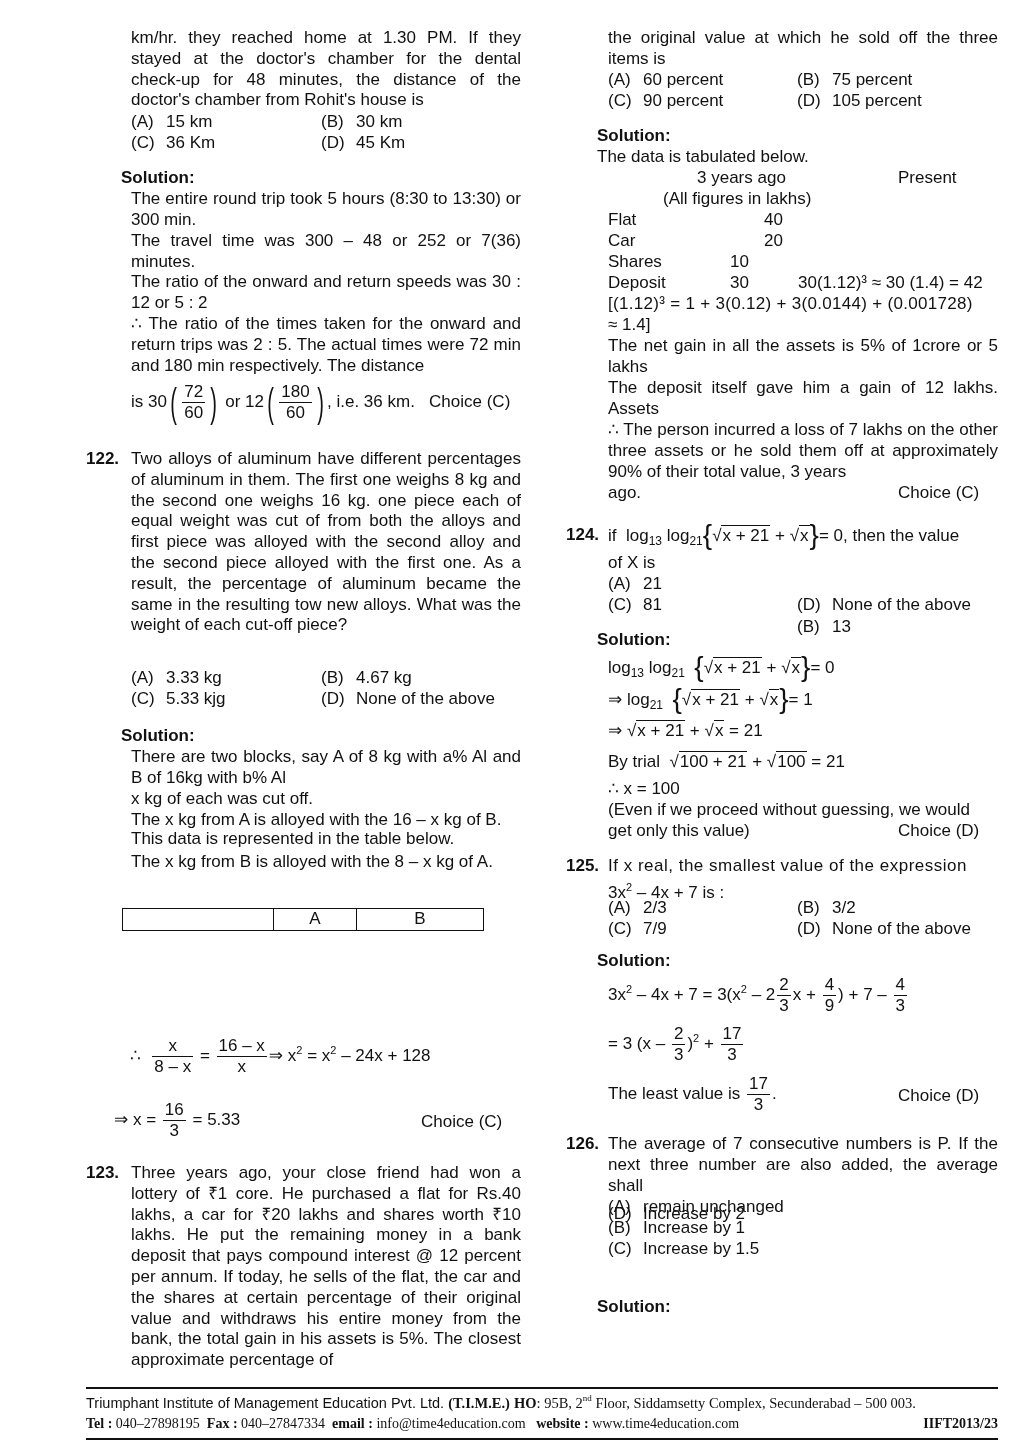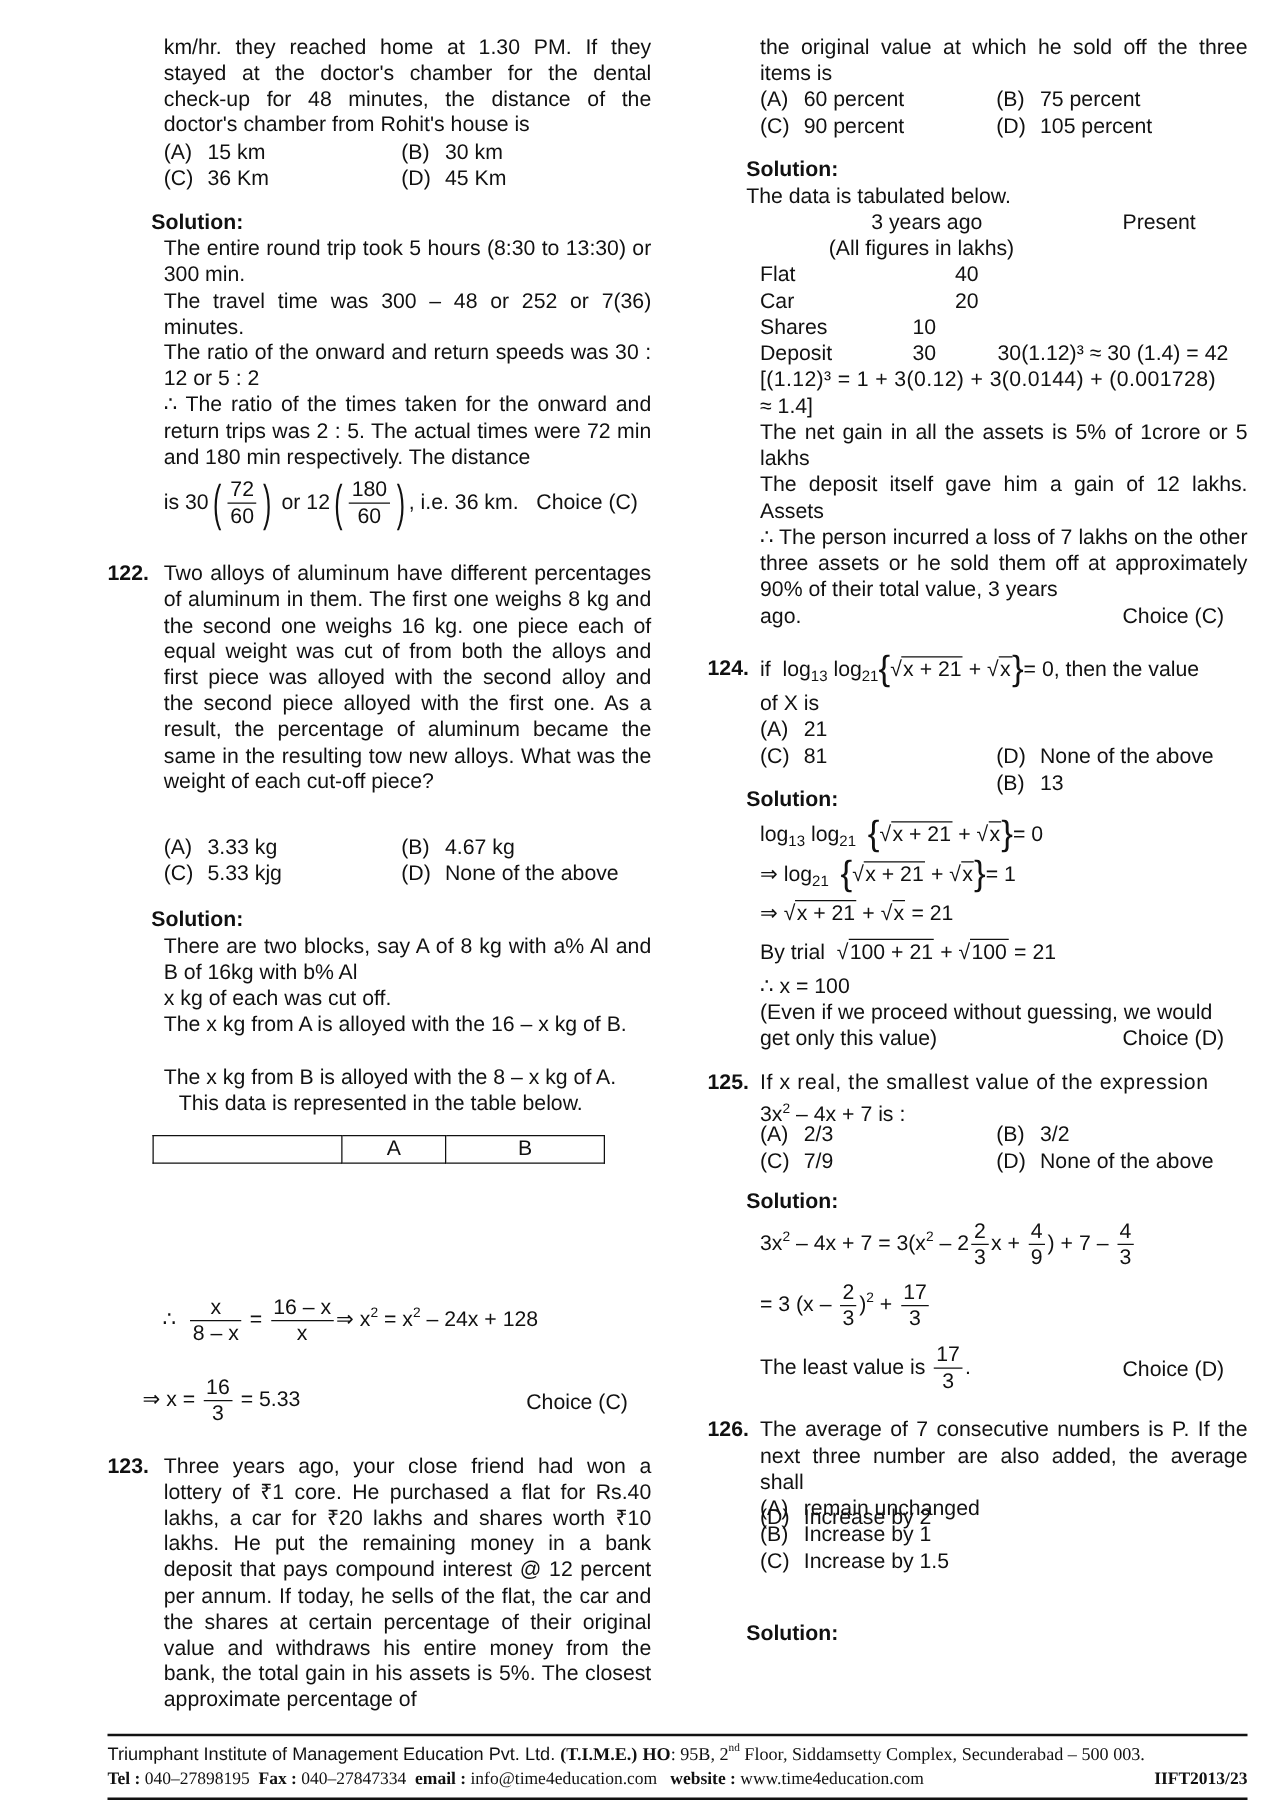--- a/index.html
+++ b/index.html
@@ -57,21 +57,21 @@
   <div class="opt" style="left:45px;top:668px;"><span class="lbl">(A)</span><span>3.33 kg</span></div>
   <div class="opt" style="left:235px;top:668px;"><span class="lbl">(B)</span><span>4.67 kg</span></div>
   <div class="opt" style="left:45px;top:689px;"><span class="lbl">(C)</span><span>5.33 kjg</span></div>
   <div class="opt" style="left:235px;top:689px;"><span class="lbl">(D)</span><span>None of the above</span></div>
 
   <div class="p bold" style="left:35px;top:726px;">Solution:</div>
   <div class="p just ind" style="top:747px;width:390px;">There are two blocks, say A of 8 kg with a% Al and B of 16kg with b% Al</div>
   <div class="p ind" style="top:789px;width:390px;">x kg of each was cut off.</div>
   <div class="p just ind" style="top:810px;width:390px;">The x kg from A is alloyed with the 16 – x kg of B.</div>
   <div class="p ind" style="top:852px;width:400px;">The x kg from B is alloyed with the 8 – x kg of A.</div>
-  <div class="p ind" style="top:873px;width:400px;margin-left:12px;">This data is represented in the table below.</div>
+  <div class="p ind" style="top:829px;width:400px;">This data is represented in the table below.</div>
 
   <table class="alloy" style="left:36px;top:908px;">
     <tbody>
         <tr>
       <td style="width:150px;height:20px;"></td>
       <td style="width:82px;">A</td>
       <td style="width:126px;">B</td>
     </tr>
   </tbody>
     </table>

